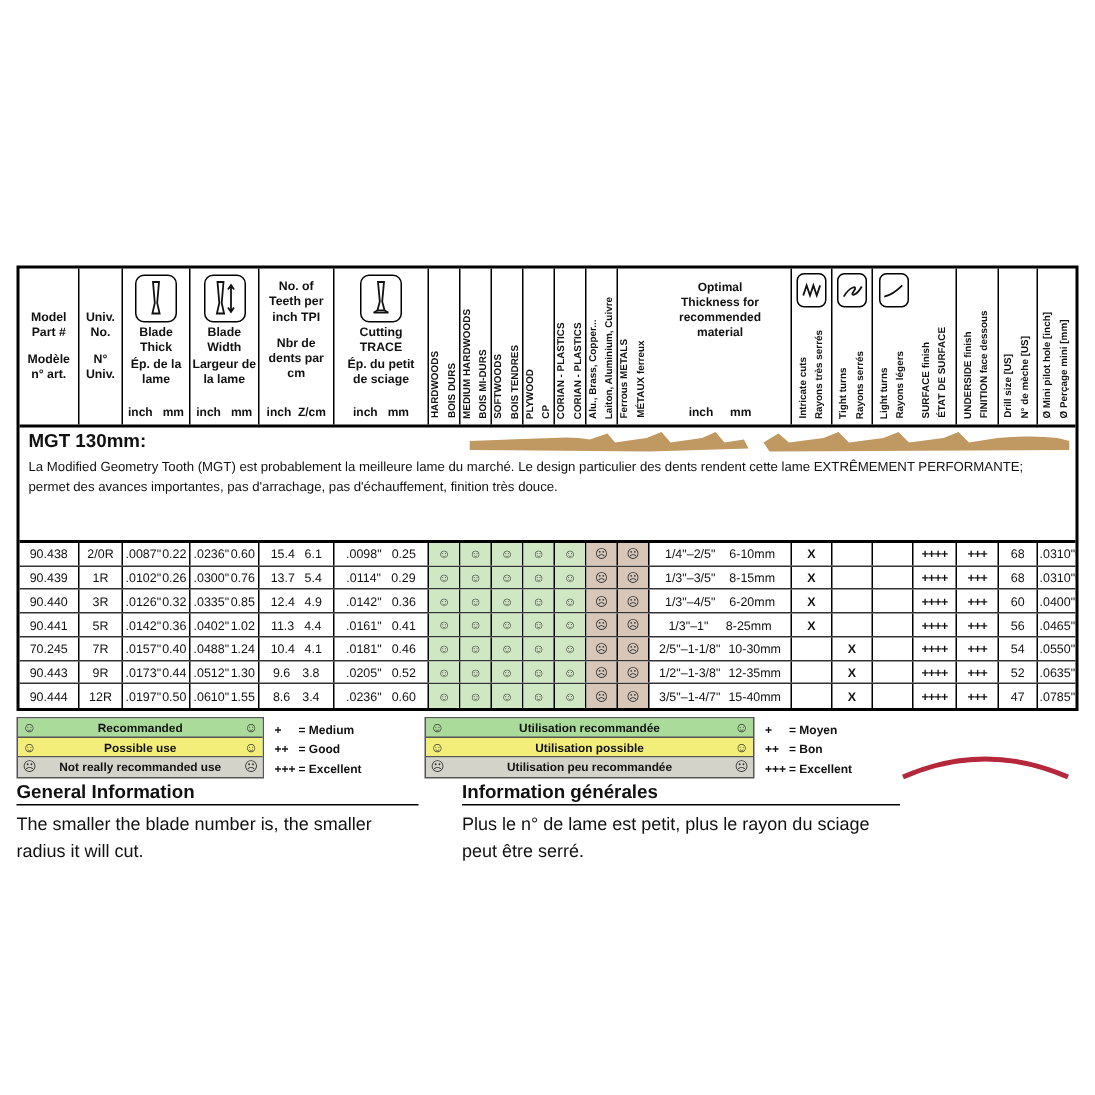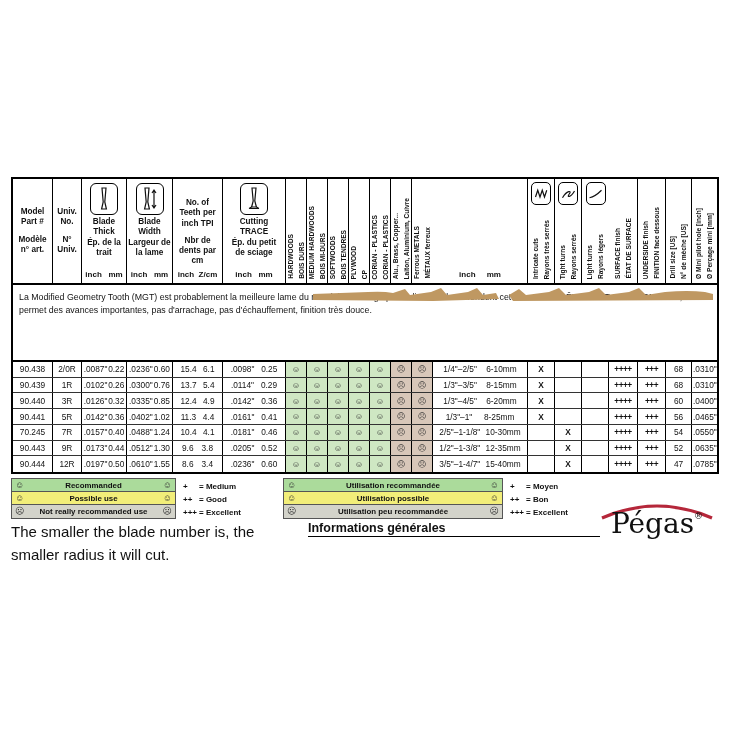--- a/index.html
+++ b/index.html
@@ -64,21 +64,21 @@
   .ratings-en{left:183px;top:480px}
   .ratings-fr{left:510px;top:480px}
   .rrow{display:flex;height:13px;align-items:center}
   .rsym{width:16px}
 
   
   .ginfo{position:absolute;top:521px}
   .ginfo-en{left:11px;width:268px}
   .ginfo-fr{left:308px;width:292px}
   .ginfo h2{font-size:12.5px;border-bottom:1.5px solid #000;padding-bottom:1px;margin-bottom:3px}
-  .ginfo div{font-size:15px;line-height:1.5}
+  .ginfo div{font-size:12px;line-height:1.5}
 
   
   .logo{position:absolute;left:596px;top:496px;width:122px;text-align:center}
   .logo-text{font-family:"DejaVu Serif",serif;font-size:28px;color:#111;line-height:1;margin-top:-14px}
   .logo-text sup{font-size:9px;vertical-align:14px}
 </style>
 </head>
 <body>
 
 <div class="page">
@@ -102,37 +102,37 @@
       </div>
       <div class="cell c-thick hcell">
         <span class="blade-icon">
           <svg width="16" height="24" viewBox="0 0 16 24">
               <path d="M6 1 h4 l-1.2 14 l1.6 7 h-4.8 l1.6 -7 Z" fill="none" stroke="#111" stroke-width="1.2"></path>
             </svg>
         </span>
         <div class="pre">Blade
 Thick</div>
         <div class="pre">Ép. de la
-trait</div>
+lame</div>
         <div class="units">inch   mm</div>
       </div>
       <div class="cell c-width hcell">
         <span class="blade-icon">
           <svg width="20" height="24" viewBox="0 0 20 24">
               <path d="M5 1 h4 l-1.2 14 l1.6 7 h-4.8 l1.6 -7 Z" fill="none" stroke="#111" stroke-width="1.2"></path>
               <path d="M14 4 v16 M12 6 l2 -3 l2 3 M12 18 l2 3 l2 -3" fill="none" stroke="#111" stroke-width="1.2"></path>
             </svg>
         </span>
         <div class="pre">Blade
 Width</div>
         <div class="pre">Largeur de
 la lame</div>
         <div class="units">inch   mm</div>
       </div>
-      <div class="cell c-teeth hcell" style="justify-content:flex-start;padding-top:19px">
+      <div class="cell c-teeth hcell" style="justify-content:flex-start;padding-top:7px">
         <div class="pre">No. of
 Teeth per
 inch TPI</div>
         <div class="gap6"></div>
         <div class="pre">Nbr de
 dents par
 cm</div>
         <div class="units">inch  Z/cm</div>
       </div>
       <div class="cell c-trace hcell">
@@ -166,20 +166,24 @@
             <span class="vt">CORIAN - PLASTICS</span>
           </div><div class="cell c-mat vcell">
             <span class="vt">Alu., Brass, Copper...</span>
             <span class="vt">Laiton, Aluminium, Cuivre</span>
           </div><div class="cell c-mat vcell">
             <span class="vt">Ferrous METALS</span>
             <span class="vt">MÉTAUX ferreux</span>
           </div></div>
 
       <div class="cell c-opt hcell opt-h">
+        <div class="pre">Optimal
+Thickness for
+recommended
+material</div>
         <div class="gap6"></div>
         <div class="units">inch     mm</div>
       </div>
 
       <div id="cut-heads" style="display:contents"><div class="cell c-cut vcell-top">
             <span class="sq-icon">
               <svg width="15" height="14" viewBox="0 0 20 14">
                 <path d="M2 11 L5 2 L8 11 L11 2 L14 11 L17 2" fill="none" stroke="#111" stroke-width="1.6"></path>
               </svg>
             </span>
@@ -221,20 +225,21 @@
         <span class="vt">Drill size  [US]</span>
         <span class="vt">N° de mèche [US]</span>
       </div>
       <div class="cell c-pilot vcell">
         <span class="vt">Ø  Mini pilot hole [inch]</span>
         <span class="vt">Ø  Perçage mini [mm]</span>
       </div>
     </div>
 
     <div class="mgt">
+      <div class="mgt-title">MGT 130mm:</div>
       <svg class="blade-art" width="400" height="17" viewBox="0 0 400 17">
         <path id="blade-left" d="M0 8 L55 6 Q70 5 80 7 L92 3 L97 9 L118 6 L128 2 L134 9 L155 6 L164 2 L170 9 L183 7 L186 13 L120 15 L0 14 Z" fill="#bf9862"></path>
         <path id="blade-right" d="M196 9 L206 3 L213 9 L236 6 L246 2 L253 9 L276 6 L286 2 L293 9 L316 6 L326 2 L333 9 L352 6 Q375 4 392 6 L400 8 L400 14 L200 15 Z" fill="#bf9862"></path>
       </svg>
       <p class="fr">La Modified Geometry Tooth (MGT) est probablement la meilleure lame du marché. Le design particulier des dents rendent cette lame EXTRÊMEMENT PERFORMANTE; permet des avances importantes, pas d'arrachage, pas d'échauffement, finition très douce.</p>
     </div>
 
     <div id="rows">
         <div class="trow">
           <div class="cell c-model">90.438</div>
@@ -583,25 +588,26 @@
         <span class="rsym">++</span>
         <span>= Bon</span>
       </div>
       <div class="rrow">
         <span class="rsym">+++</span>
         <span>= Excellent</span>
       </div>
     </div>
 
   <div class="ginfo ginfo-en">
+    <h2>General Information</h2>
     <div>The smaller the blade number is, the smaller radius it will cut.</div>
   </div>
   <div class="ginfo ginfo-fr">
-    <h2>Informations générales</h2>
+    <h2>Information générales</h2>
+    <div>Plus le n° de lame est petit, plus le rayon du sciage peut être serré.</div>
   </div>
 
   <div class="logo">
     <svg width="122" height="24" viewBox="0 0 122 24">
       <path id="logo-arc-path" d="M6 22 Q61 -2 116 22" fill="none" stroke-width="3.2" stroke="#b5273a"></path>
     </svg>
-    <div class="logo-text"><span>Pégas</span><sup>®</sup></div>
   </div>
 </div>
 
 </body></html>

